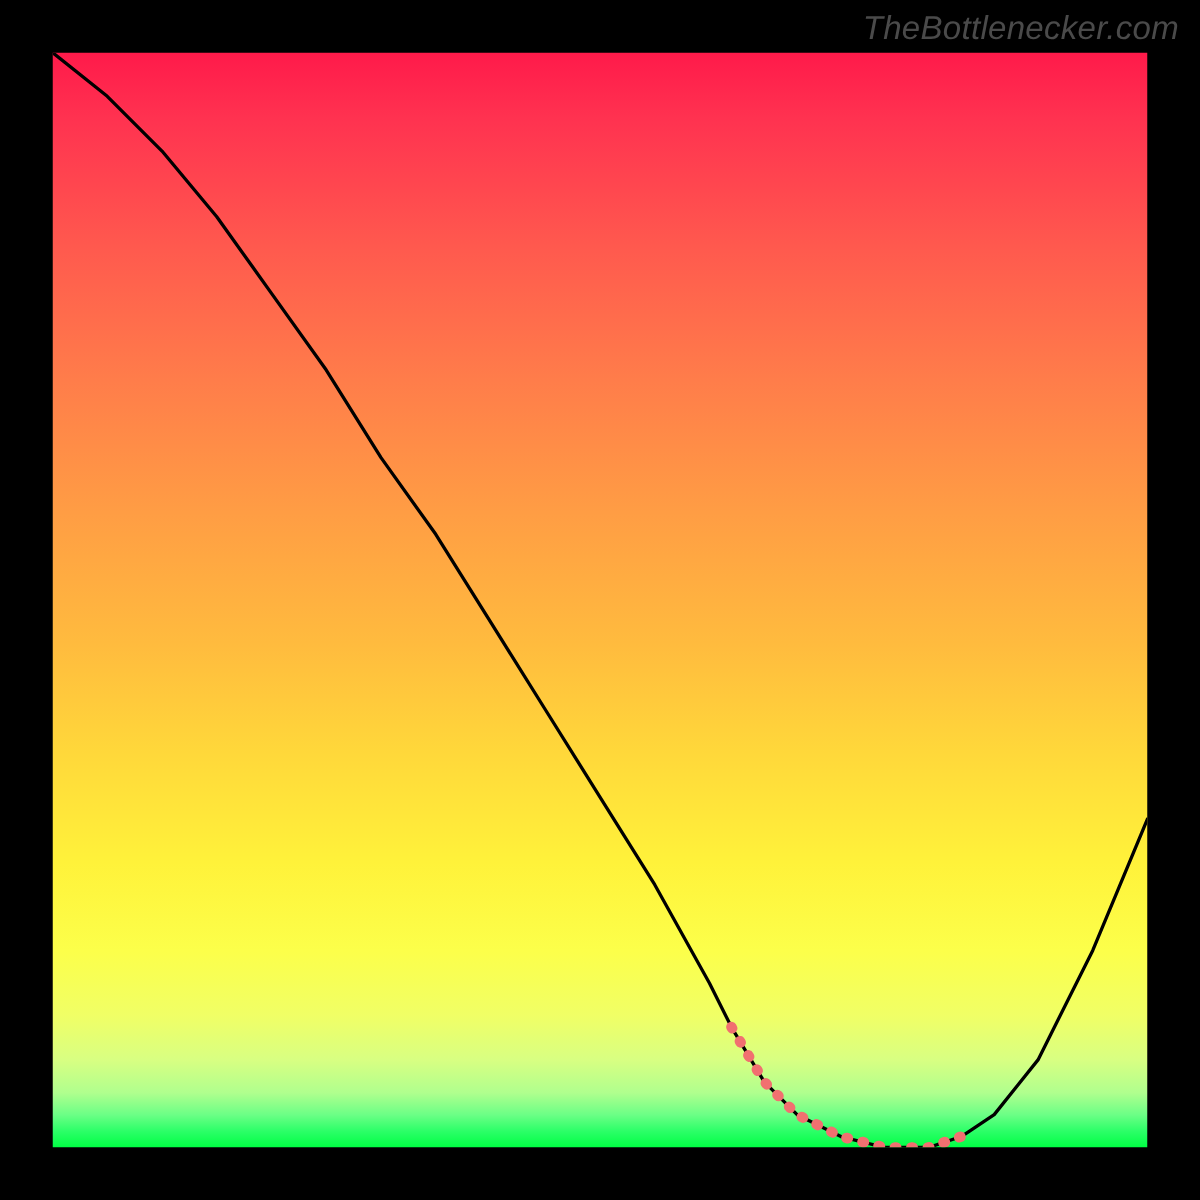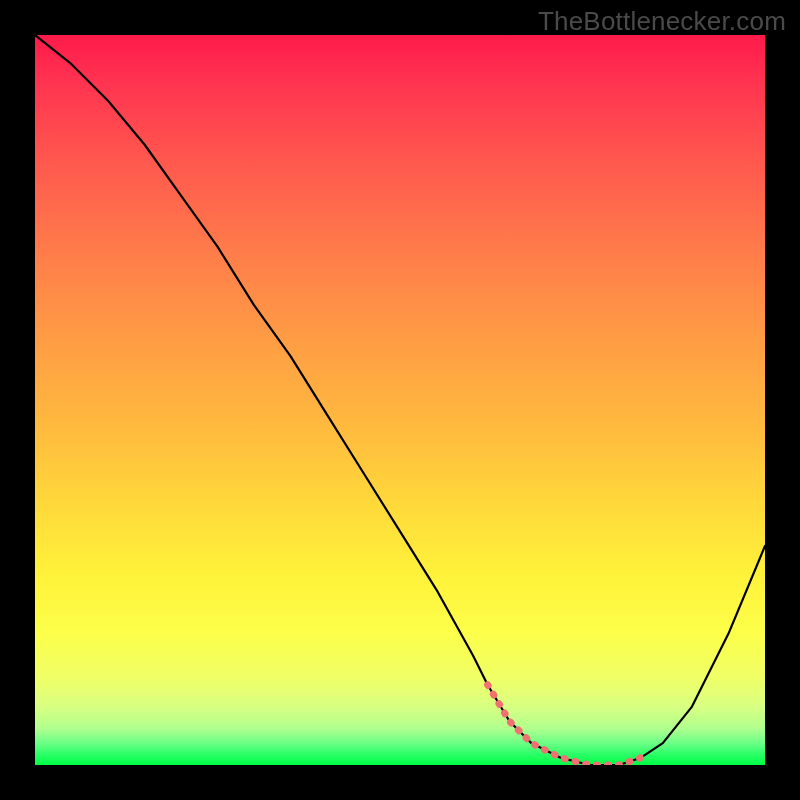--- a/index.html
+++ b/index.html
@@ -9,23 +9,24 @@
     background: #000;
     position: relative;
     font-family: Arial, Helvetica, sans-serif;
     overflow: hidden;
   }
   .attribution {
     position: absolute;
     top: 6px;
     right: 14px;
     color: #4a4a4a;
-    font-size: 26px;
+    font-size: 22px;
     font-weight: 400;
     letter-spacing: 0.2px;
+    font-style: italic;
   }
   .plot-area {
     position: absolute;
     left: 35px;
     top: 35px;
     width: 730px;
     height: 730px;
     overflow: hidden;
   }
   .gradient-bg {

